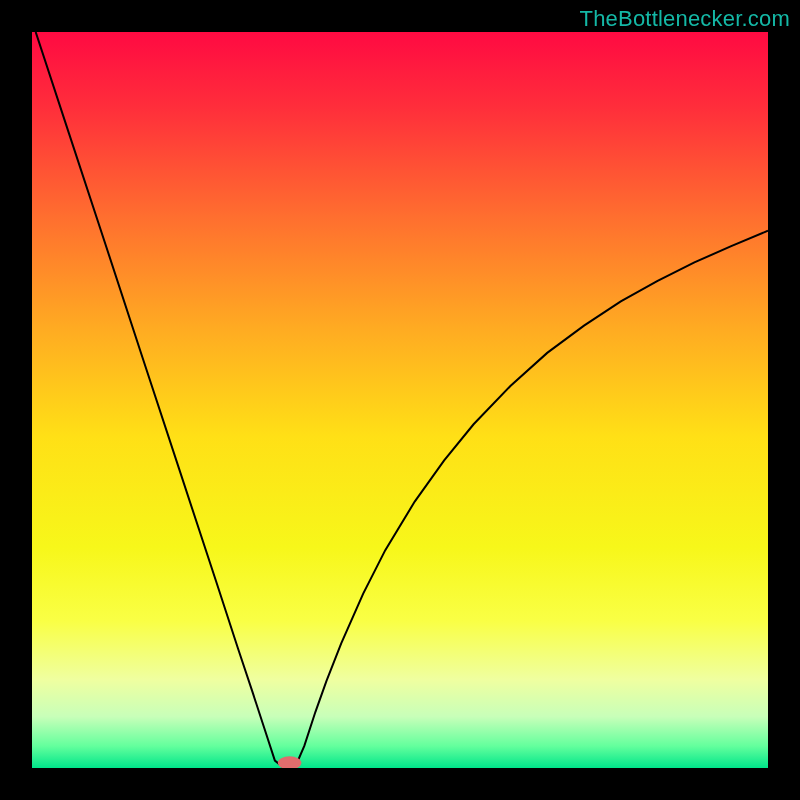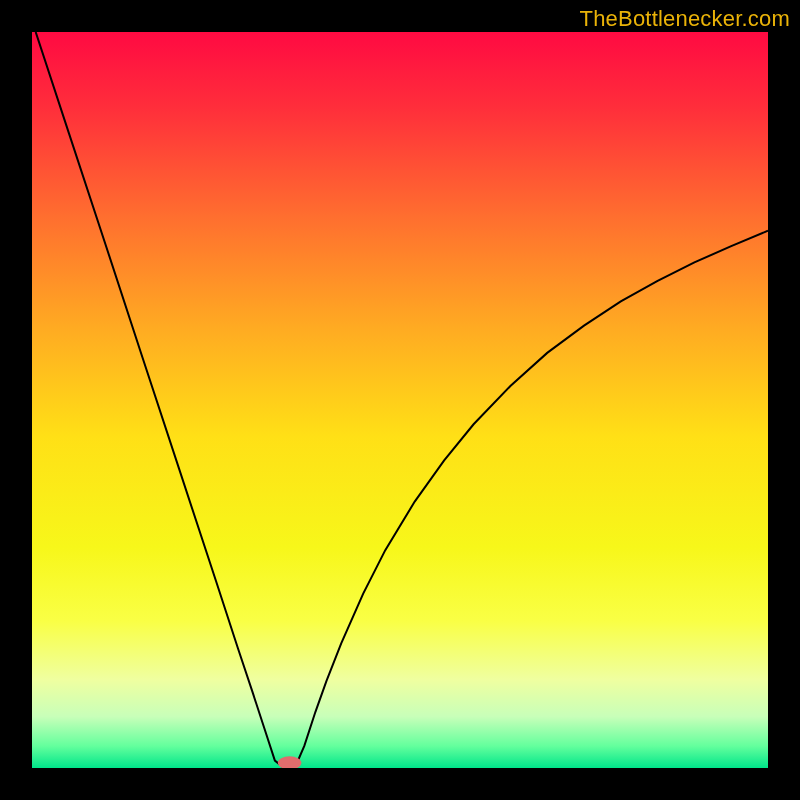--- a/index.html
+++ b/index.html
@@ -23,21 +23,21 @@
     position: absolute;
     left: 0;
     top: 0;
     width: 736px;
     height: 736px;
   }
   .watermark {
     position: absolute;
     top: 6px;
     right: 10px;
-    color: #eab308;
+    color: #14b8a6;
     font-size: 22px;
     font-weight: 500;
     letter-spacing: 0.2px;
   }
   svg { display: block; }
 </style>
 </head>
 <body>
 
 <div class="watermark">TheBottlenecker.com</div>

